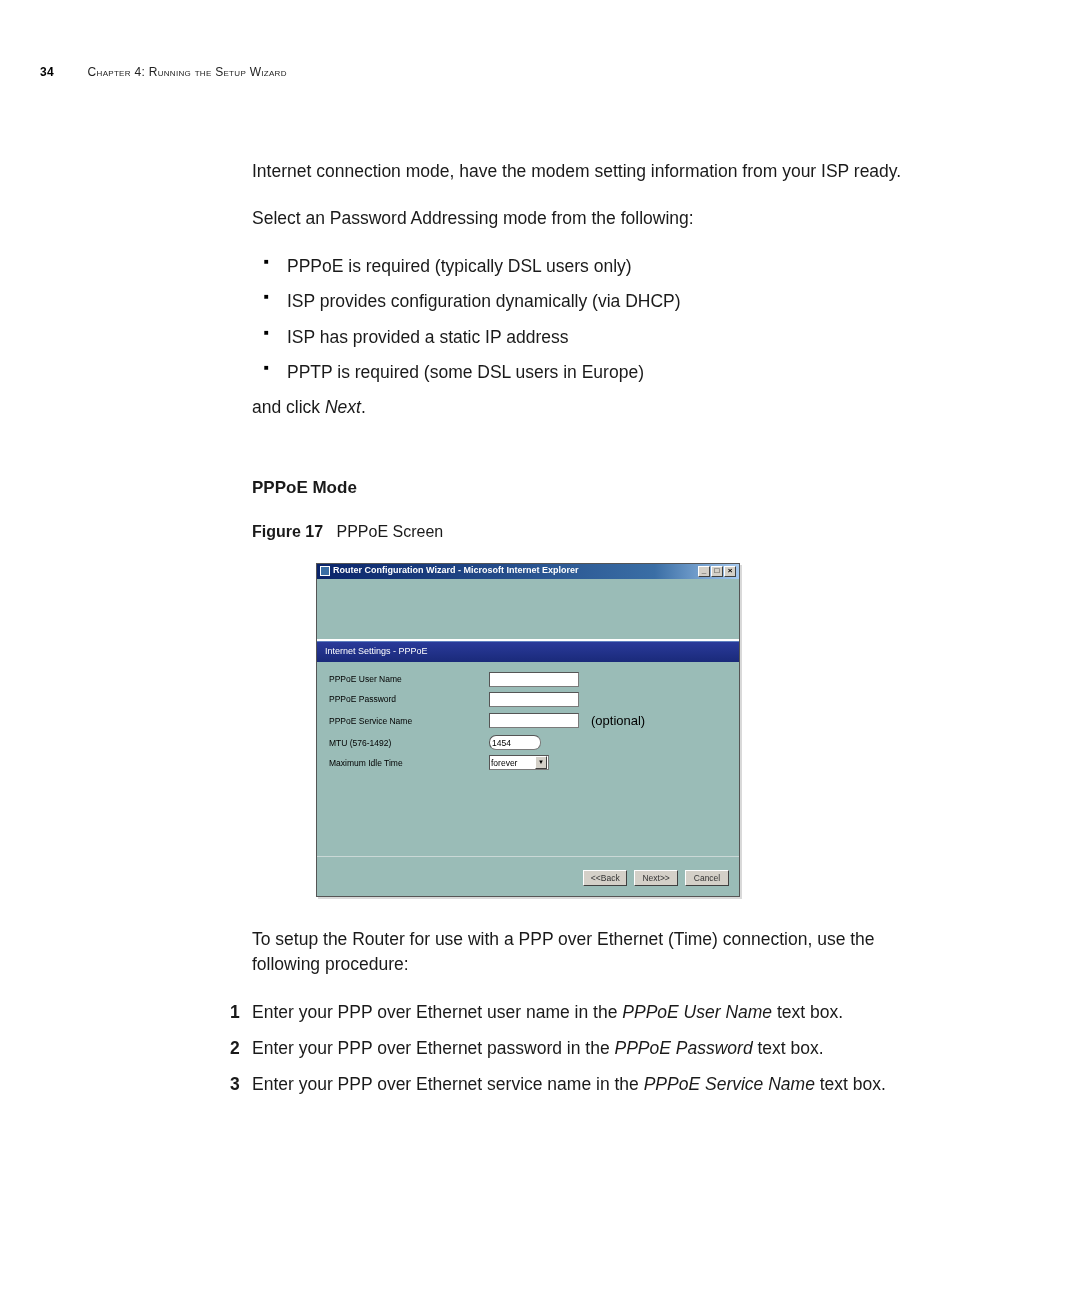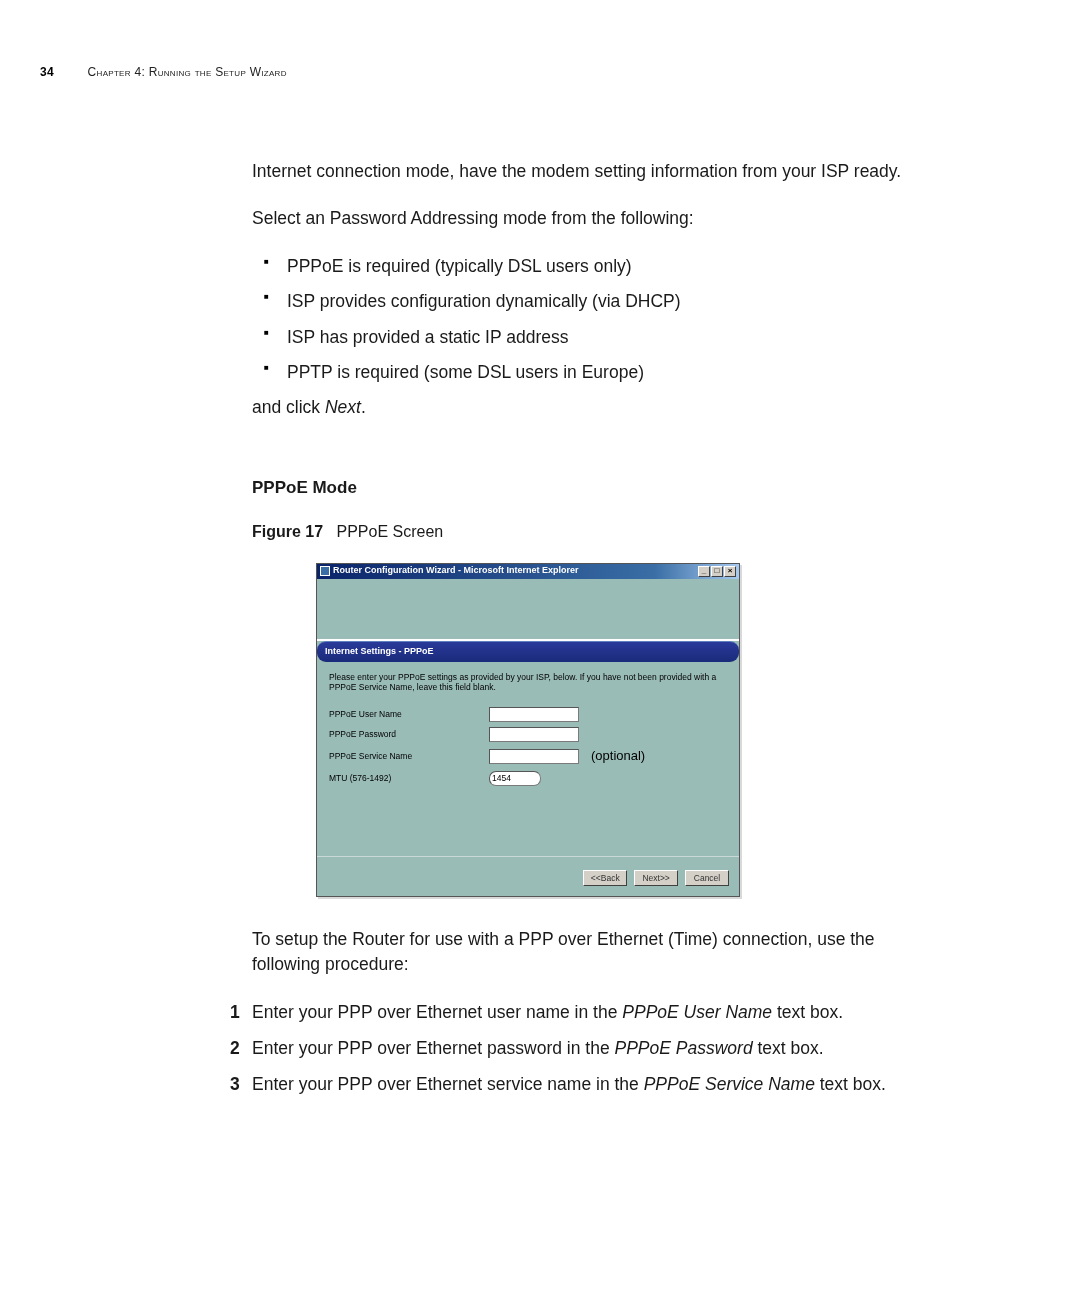--- a/index.html
+++ b/index.html
@@ -115,24 +115,23 @@
       padding: 0;
     }
     .top-spacer {
       height: 62px;
       border-bottom: 2px solid #fff;
     }
     .panel-title {
       background: linear-gradient(180deg, #2a3a9a 0%, #1a2a7a 100%);
       color: #fff;
       font-size: 9px;
-      font-weight: bold;
+      font-weight: normal;
       padding: 3px 8px;
       border-top: 1px solid #6080c0;
-      border-radius: 9px;
     }
     .panel-body {
       padding: 10px 12px 14px 12px;
       font-size: 8.5px;
       color: #000;
       min-height: 160px;
     }
     .panel-desc {
       margin-bottom: 14px;
       line-height: 1.25;
@@ -265,38 +264,44 @@
         <div class="winbtns">
           <span class="winbtn">_</span>
           <span class="winbtn">□</span>
           <span class="winbtn">×</span>
         </div>
       </div>
       <div class="window-body">
         <div class="top-spacer"></div>
         <div class="panel-title">Internet Settings - PPPoE</div>
         <div class="panel-body">
-          <div class="panel-desc">Please enter your PPPoE settings as provided by your ISP, below. If you have not been provided with a PPPoE Service Name, leave this field blank.</div>
 
           <div class="form-row">
             <span class="form-label">PPPoE User Name</span>
             <input class="form-input" type="text" style="">
           </div>
           <div class="form-row">
             <span class="form-label">PPPoE Password</span>
             <input class="form-input" type="text" style="">
           </div>
           <div class="form-row">
             <span class="form-label">PPPoE Service Name</span>
             <input class="form-input" type="text" style="">
             <span class="form-note">(optional)</span>
           </div>
           <div class="form-row">
             <span class="form-label">MTU (576-1492)</span>
             <input class="form-input small" type="text" value="1454" style="">
+          </div>
+          <div class="form-row">
+            <span class="form-label">Maximum Idle Time</span>
+            <div class="form-select">
+              <span>forever</span>
+              <span class="select-arrow">▼</span>
+            </div>
           </div>
         </div>
         <div class="button-row">
           <span class="dlg-btn">&lt;&lt;Back</span>
           <span class="dlg-btn">Next&gt;&gt;</span>
           <span class="dlg-btn">Cancel</span>
         </div>
       </div>
     </div>
 

